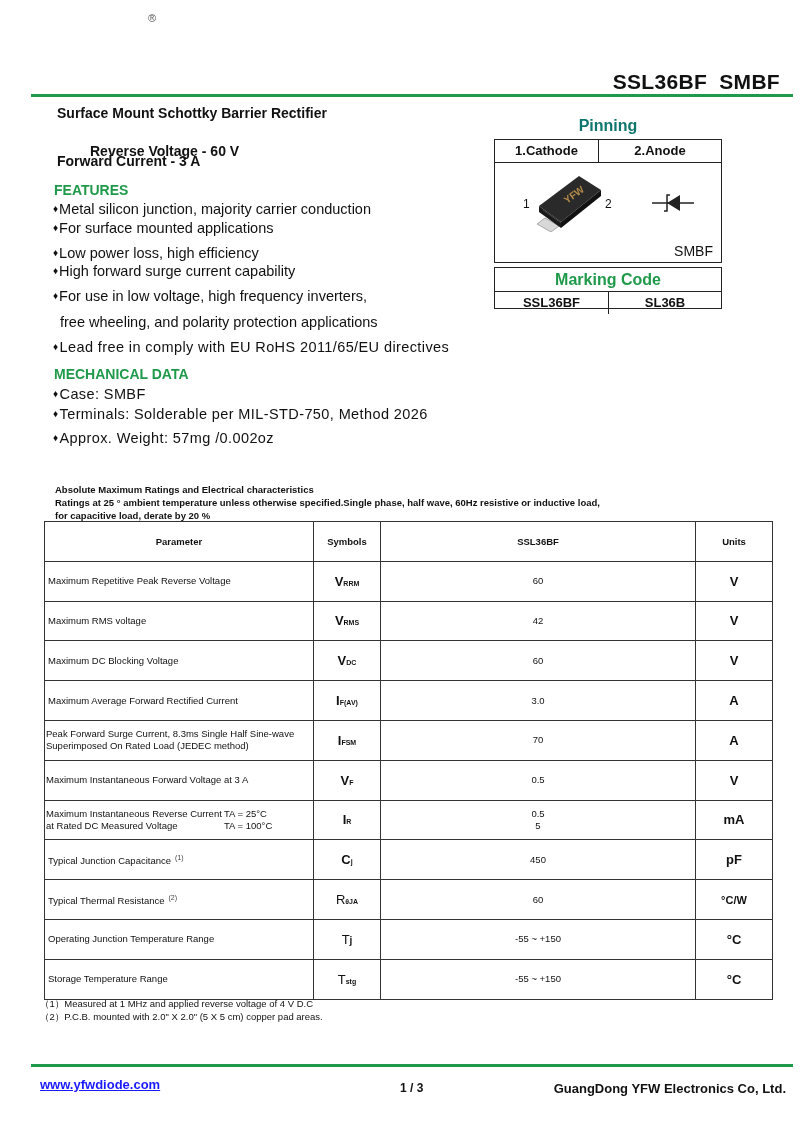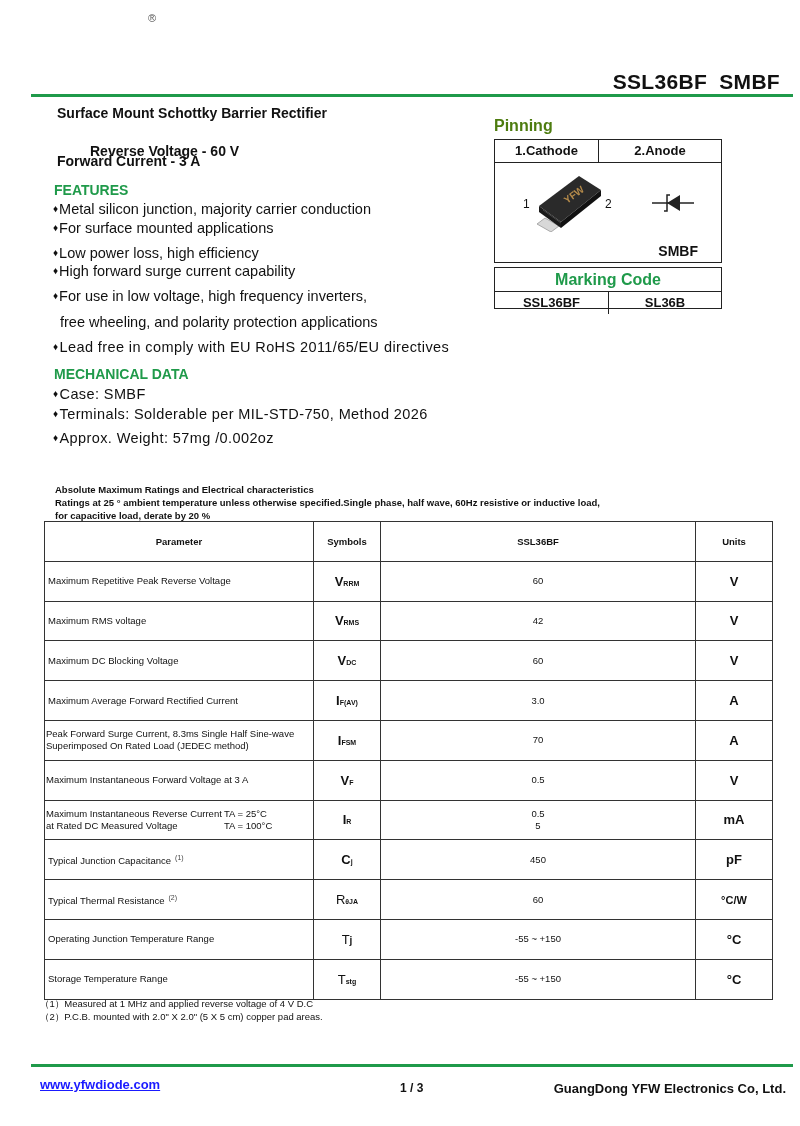--- a/index.html
+++ b/index.html
@@ -22,28 +22,28 @@
 
   .rule { left: 31px; width: 762px; height: 3px; background: #1f9a4a; }
 
   .subtitle { left: 57px; font-size: 14px; font-weight: bold; }
 
   .section-head { left: 54px; font-size: 14px; font-weight: bold; color: #1f9a4a; }
   .bullet { left: 53px; font-size: 14.5px; color: #111; white-space: nowrap; }
   .bullet .dia { font-size: 10px; vertical-align: 2px; margin-right: 1px; }
 
   
-  .pin-title { left: 494px; width: 228px; top: 117px; color: #4d7c0f; font-size: 16px; font-weight: bold; }
+  .pin-title { left: 494px; width: 228px; top: 117px; text-align: center; color: #0f766e; font-size: 16px; font-weight: bold; }
   .pin-box { left: 494px; top: 139px; width: 228px; height: 124px; border: 1.5px solid #222; }
   .pin-row { position: absolute; left: 0; top: 0; width: 100%; height: 23px; border-bottom: 1.5px solid #222; display: flex; }
   .pin-cell { flex: 0 0 auto; font-size: 13px; font-weight: bold; text-align: center; line-height: 22px; }
   .pin-cell.c1 { width: 104px; border-right: 1.5px solid #222; }
   .pin-cell.c2 { flex: 1; }
   .pkg-label { position: absolute; font-size: 12px; }
-  .pkg-smbf { position: absolute; right: 23px; bottom: 3px; font-size: 14px; font-weight: bold; text-align: right; }
+  .pkg-smbf { position: absolute; right: 8px; bottom: 3px; font-size: 14px; font-weight: normal; text-align: right; }
 
   .mark-box { left: 494px; top: 267px; width: 228px; height: 42px; border: 1.5px solid #222; }
   .mark-title { position: absolute; left: 0; top: 0; width: 100%; height: 24px; border-bottom: 1.5px solid #222; text-align: center; color: #1f9a4a; font-weight: bold; font-size: 16px; line-height: 24px; }
   .mark-row { position: absolute; left: 0; top: 24px; width: 100%; height: 22px; display: flex; }
   .mark-cell { font-size: 13px; font-weight: bold; text-align: center; line-height: 22px; }
   .mark-cell.c1 { width: 114px; border-right: 1.5px solid #222; }
   .mark-cell.c2 { flex: 1; }
 
   
   .rt-note { left: 55px; font-size: 9.5px; font-weight: bold; white-space: nowrap; }

